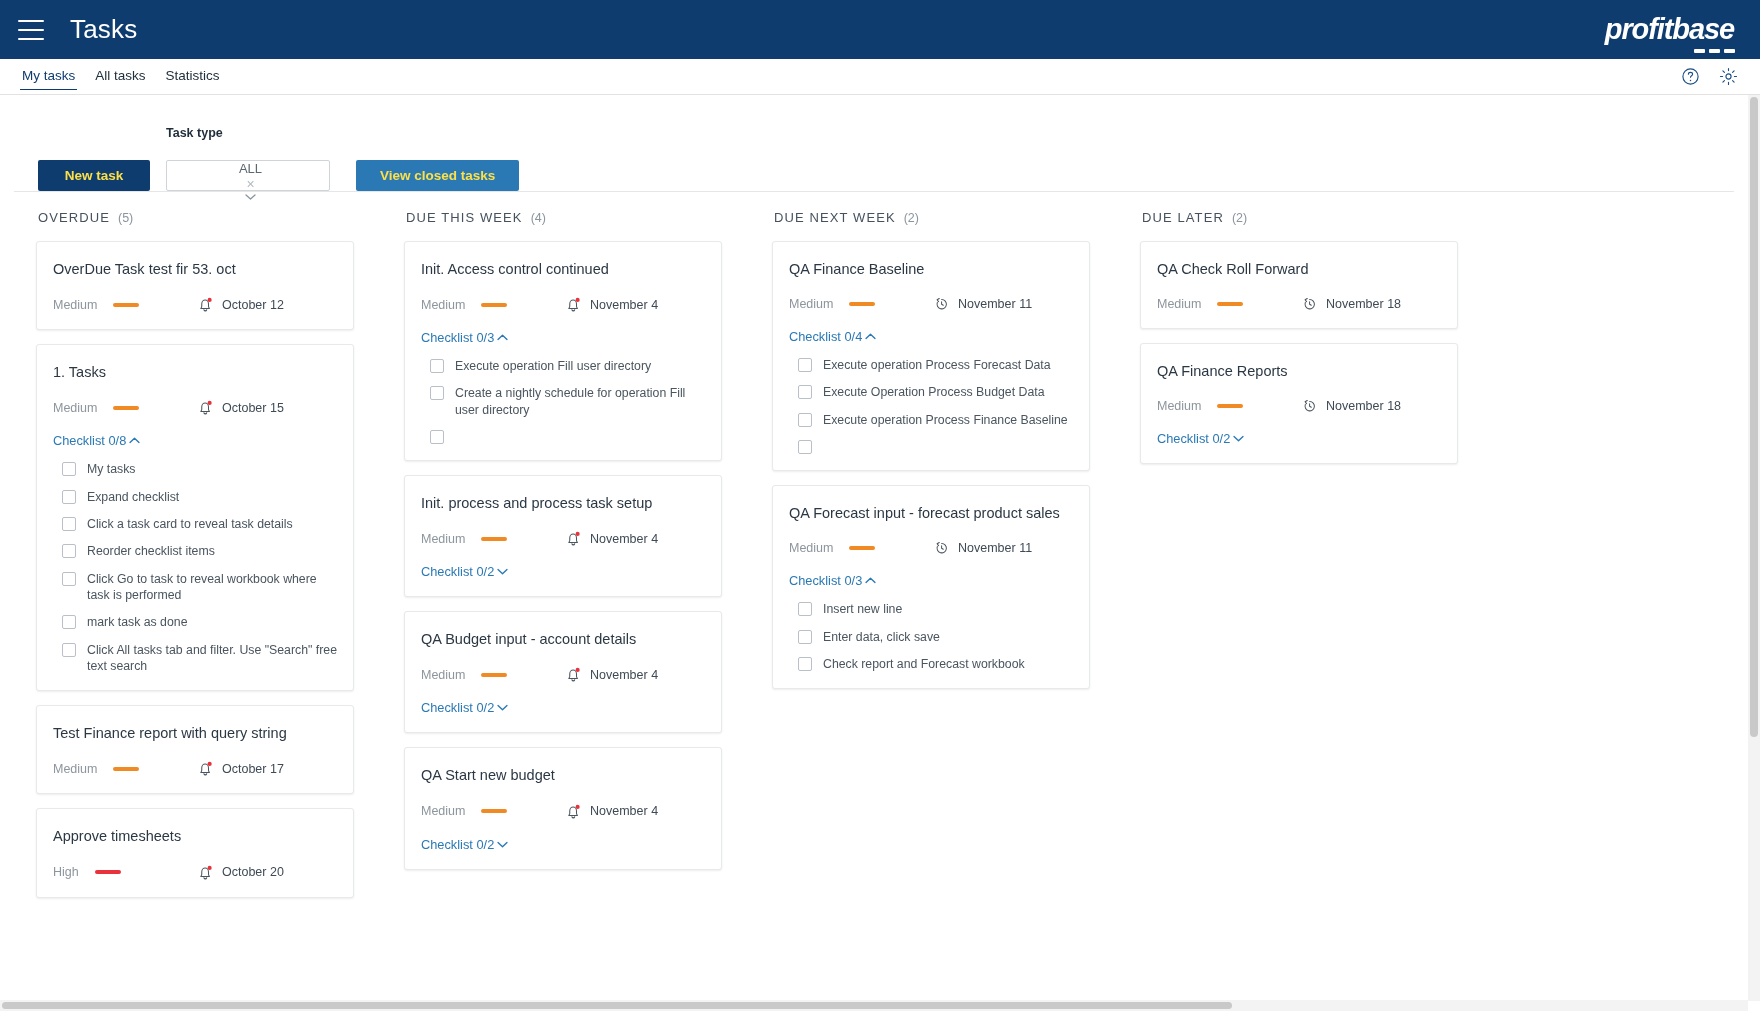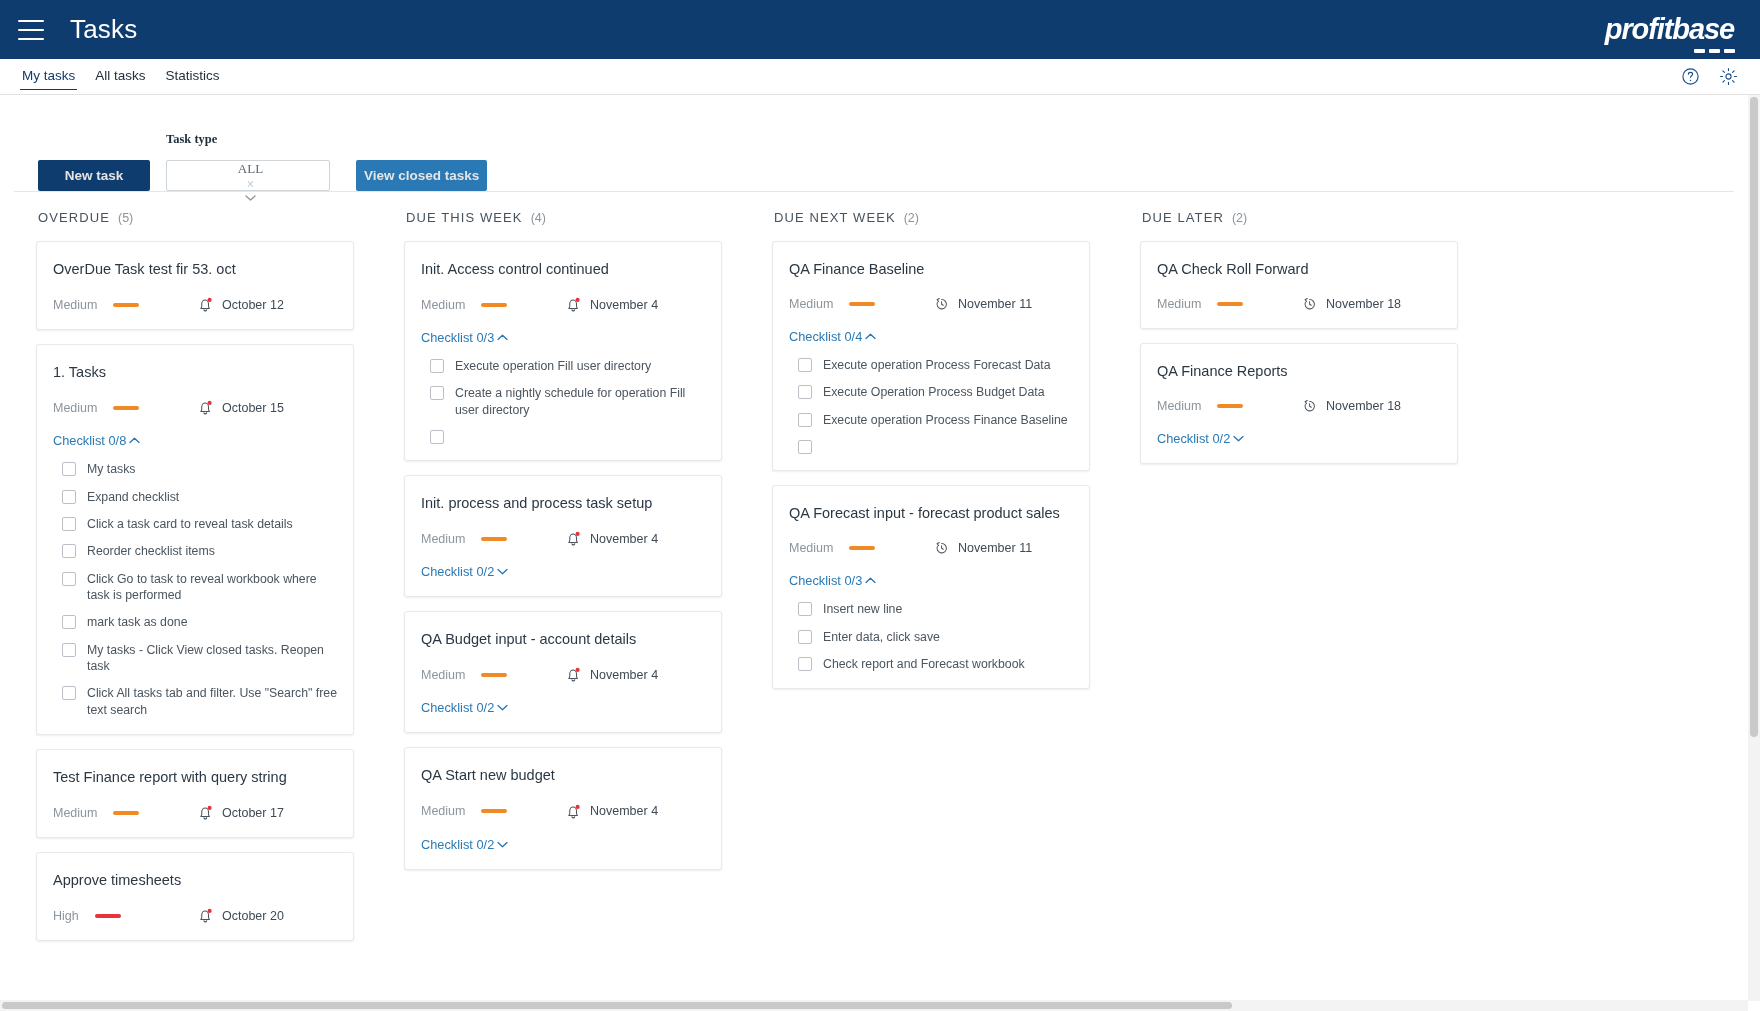--- a/index.html
+++ b/index.html
@@ -115,32 +115,32 @@
     display: flex;
     align-items: flex-end;
     gap: 16px;
     padding: 30px 0 0 38px;
     height: 96px;
   }
   .btn {
     font-family: "Liberation Sans", sans-serif;
     font-size: 13.5px;
     font-weight: 700;
-    color: #e5e5e5;
+    color: #fde047;
     border: none;
     border-radius: 2px;
     cursor: pointer;
     height: 31px;
-    padding: 0 8px;
+    padding: 0 24px;
     white-space: nowrap;
   }
   .btn-newtask { background: #0f3c6e; min-width: 112px; }
   .btn-viewclosed { background: #2a79b5; min-width: 128px; margin-left: 10px; }
 
-  .field-group { display: flex; flex-direction: column; gap: 13px; font-family: Liberation Serif, serif; }
+  .field-group { display: flex; flex-direction: column; gap: 20px; }
   .field-label {
     font-size: 12.5px;
     font-weight: 700;
     color: #1f2d3a;
   }
   .select-box {
     width: 164px;
     height: 31px;
     border: 1px solid #cfd4d9;
     border-radius: 2px;
@@ -430,24 +430,20 @@
               <div class="check-item">
                 <span class="checkbox"></span>
                 <span class="check-label">Click Go to task to reveal workbook where task is performed</span>
               </div>
               <div class="check-item">
                 <span class="checkbox"></span>
                 <span class="check-label">mark task as done</span>
               </div>
               <div class="check-item">
                 <span class="checkbox"></span>
-                <span class="check-label">My tasks - Click View closed tasks. Reopen task</span>
-              </div>
-              <div class="check-item">
-                <span class="checkbox"></span>
                 <span class="check-label">Click All tasks tab and filter. Use "Search" free text search</span>
               </div>
             </div></div>
           <div class="card">
             <div class="card-title">Test Finance report with query string</div>
             <div class="card-meta">
               <span class="prio">
                 <span class="prio-label">Medium</span>
                 <span class="prio-bar "></span>
               </span>

